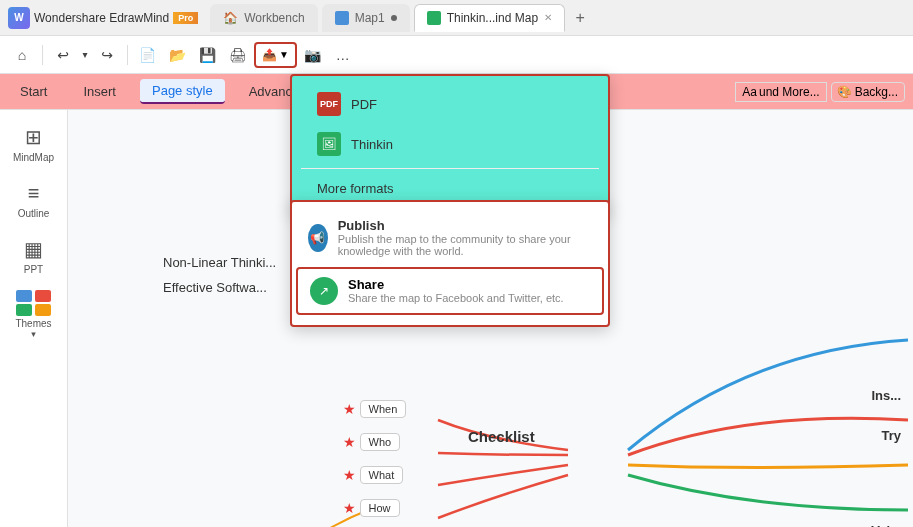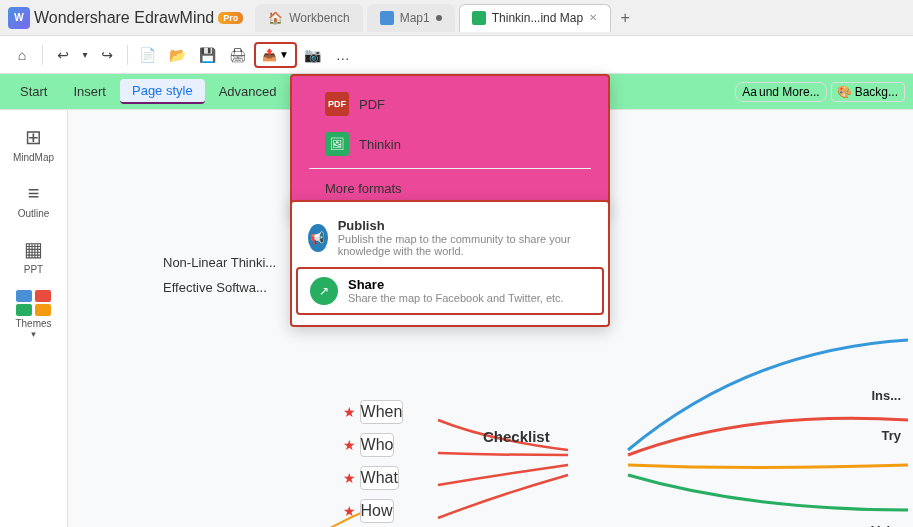--- a/index.html
+++ b/index.html
@@ -21,25 +21,25 @@
       gap: 4px;
       margin-right: 8px;
     }
     .logo-icon {
       width: 22px; height: 22px;
       background: linear-gradient(135deg, #4a90e2, #7b68ee);
       border-radius: 4px;
       display: flex; align-items: center; justify-content: center;
       color: white; font-size: 10px; font-weight: bold;
     }
-    .app-name { font-size: 16px; color: #333; font-weight: 500; }
+    .app-name { font-size: 12px; color: #333; font-weight: 500; }
     .pro-badge {
       background: linear-gradient(90deg, #f5a623, #e8832a);
       color: white; font-size: 9px; font-weight: bold;
-      padding: 1px 5px; border-radius: 5px;
+      padding: 1px 5px; border-radius: 0;
     }
     .tab {
       display: flex; align-items: center; gap: 6px;
       padding: 4px 12px; border-radius: 6px 6px 0 0;
       font-size: 12px; cursor: pointer; height: 28px;
       border: 1px solid transparent;
     }
     .tab.inactive { background: #e8e8e8; color: #666; }
     .tab.active { background: white; color: #333; border-color: #ccc; border-bottom-color: white; }
     .tab-close { font-size: 10px; color: #999; cursor: pointer; }
@@ -61,25 +61,25 @@
       width: 28px; height: 28px; border-radius: 4px; cursor: pointer;
       color: #444; font-size: 14px; border: none; background: none;
     }
     .toolbar-divider { width: 1px; height: 20px; background: #ddd; margin: 0 4px; }
     .toolbar-nav { display: flex; align-items: center; gap: 1px; }
 
     
     .menu-bar {
       display: flex;
       align-items: center;
-      background: #86efac;
+      background: #fca5a5;
       height: 36px;
       border-bottom: 1px solid #e0e0e0;
       padding: 0 8px;
-      gap: 2px;
+      gap: 12px;
       justify-content: space-between;
     }
     .menu-item {
       padding: 4px 12px; font-size: 13px; color: #333;
       cursor: pointer; border-radius: 4px;
       white-space: nowrap;
     }
     .menu-item.active { background: #e8f0fe; color: #1a73e8; border-bottom: 2px solid #701a75; }
 
     
@@ -120,22 +120,22 @@
     
     .mindmap-node {
       position: absolute;
       font-size: 13px;
       color: #333;
     }
     .node-label {
       background: white;
       border: 1.5px solid #ccc;
       border-radius: 4px;
-      padding: 2px 0;
-      font-size: 16px;
+      padding: 2px 8px;
+      font-size: 11px;
       white-space: nowrap;
     }
     .node-with-icon {
       display: flex; align-items: center; gap: 4px;
     }
     .node-star { color: #e53935; font-size: 14px; }
 
     
     .mindmap-svg {
       position: absolute;
@@ -159,26 +159,26 @@
       left: 95px;
       top: 170px;
     }
 
     
     .export-dropdown {
       position: absolute;
       top: 74px;
       left: 290px;
       width: 320px;
-      background: #ec4899;
+      background: #5eead4;
       border: 2px solid #c0392b;
       border-radius: 4px;
       box-shadow: 0 4px 16px rgba(0,0,0,0.2);
       z-index: 200;
-      padding: 8px 17px;
+      padding: 8px 9px;
     }
     .dropdown-item {
       display: flex;
       align-items: center;
       gap: 10px;
       padding: 8px 16px;
       cursor: pointer;
       font-size: 13px;
       color: #333;
     }
@@ -322,21 +322,21 @@
 
 <div class="menu-bar">
   <div class="menu-item">Start</div>
   <div class="menu-item">Insert</div>
   <div class="menu-item active">Page style</div>
   <div class="menu-item">Advanced</div>
   <div class="menu-item">View</div>
   <div class="menu-item">AI</div>
 
   <div style="margin-left:auto; display:flex; align-items:center; gap:4px;">
-    <div style="display:flex;align-items:center;gap:2px; border:1px solid #ddd; padding:2px 6px; border-radius:8px; font-size:12px;">
+    <div style="display:flex;align-items:center;gap:2px; border:1px solid #ddd; padding:2px 6px; border-radius:0; font-size:12px;">
       <span>Aa</span>
       <span>und More...</span>
     </div>
     <div style="display:flex;align-items:center;gap:2px; border:1px solid #ddd; padding:2px 6px; border-radius:4px; font-size:12px;">
       <span>🎨</span>
       <span>Backg...</span>
     </div>
   </div>
 </div>
 
@@ -404,21 +404,21 @@
     <div class="mindmap-node node-with-icon" style="position:absolute;left:275px;top:356px;">
       <span class="node-star">★</span>
       <span class="node-label">What</span>
     </div>
 
     <div class="mindmap-node node-with-icon" style="position:absolute;left:275px;top:389px;">
       <span class="node-star">★</span>
       <span class="node-label">How</span>
     </div>
 
-    <div style="position:absolute;left:415px;top:318px;font-size:15px;font-weight:600;color:#333;">Checklist</div>
+    <div style="position:absolute;left:400px;top:318px;font-size:15px;font-weight:600;color:#333;">Checklist</div>
 
     <div style="position:absolute;right:12px;top:230px;font-size:13px;font-weight:600;color:#333;margin-top:48px;">Ins...</div>
     <div style="position:absolute;right:12px;top:318px;font-size:13px;font-weight:600;color:#333;">Try</div>
     <div style="position:absolute;right:12px;top:413px;font-size:13px;font-weight:600;color:#333;">Val...</div>
 
   </div>
 </div>
 
 <div class="export-dropdown">
   <div class="dropdown-item">

